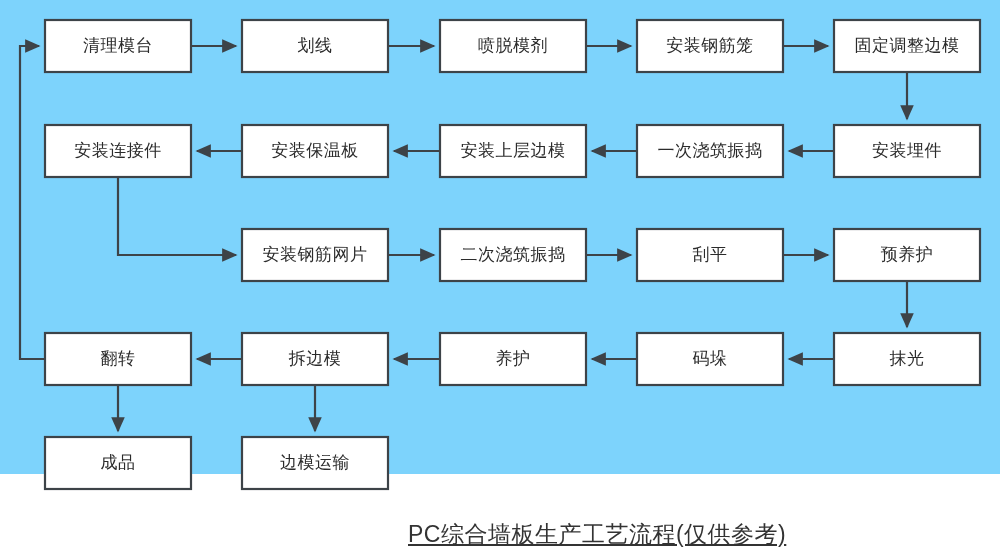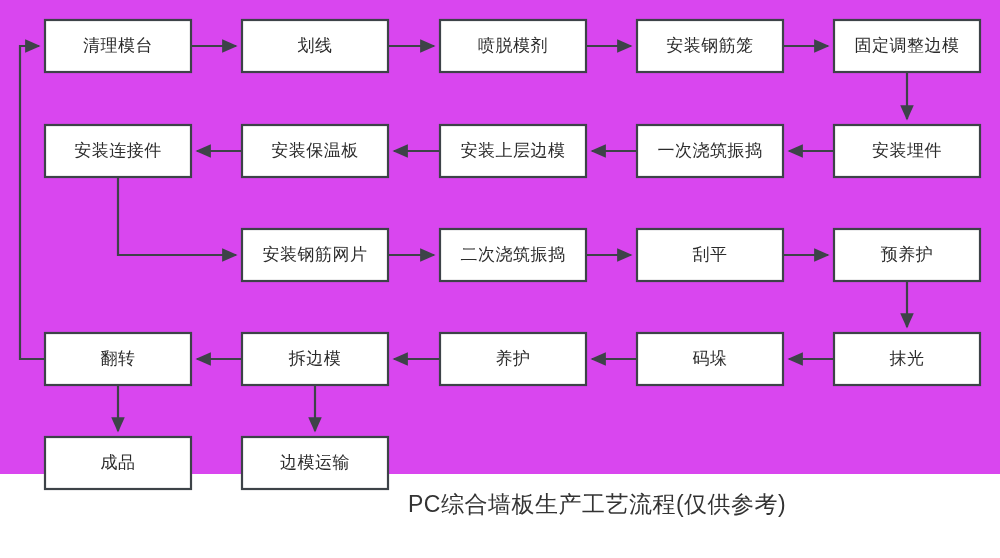--- a/index.html
+++ b/index.html
@@ -10,21 +10,21 @@
   body {
     width: 1000px;
     height: 558px;
     font-family: "Liberation Sans", "DejaVu Sans", sans-serif;
     overflow: hidden;
   }
   #canvas {
     position: relative;
     width: 1000px;
     height: 474px;
-    background: #d946ef;
+    background: #7dd3fc;
   }
   svg.flow {
     position: absolute;
     top: 0;
     left: 0;
     width: 1000px;
     height: 558px;
   }
   .node-rect {
     fill: #ffffff;
@@ -170,15 +170,15 @@
           <rect class="node-rect" x="45" y="437" width="146" height="52"></rect>
           <text class="node-label" x="118" y="464">成品</text>
         </g>
         <g>
           <rect class="node-rect" x="242" y="437" width="146" height="52"></rect>
           <text class="node-label" x="315" y="464">边模运输</text>
         </g>
       </g>
   </svg>
 
-  <div class="chart-title" id="chart-title" style="left: 408px; top: 489px;">PC综合墙板生产工艺流程(仅供参考)</div>
+  <div class="chart-title" id="chart-title" style="left: 408px; top: 519px; text-decoration: underline;">PC综合墙板生产工艺流程(仅供参考)</div>
 
 </div>
 
 </body></html>

